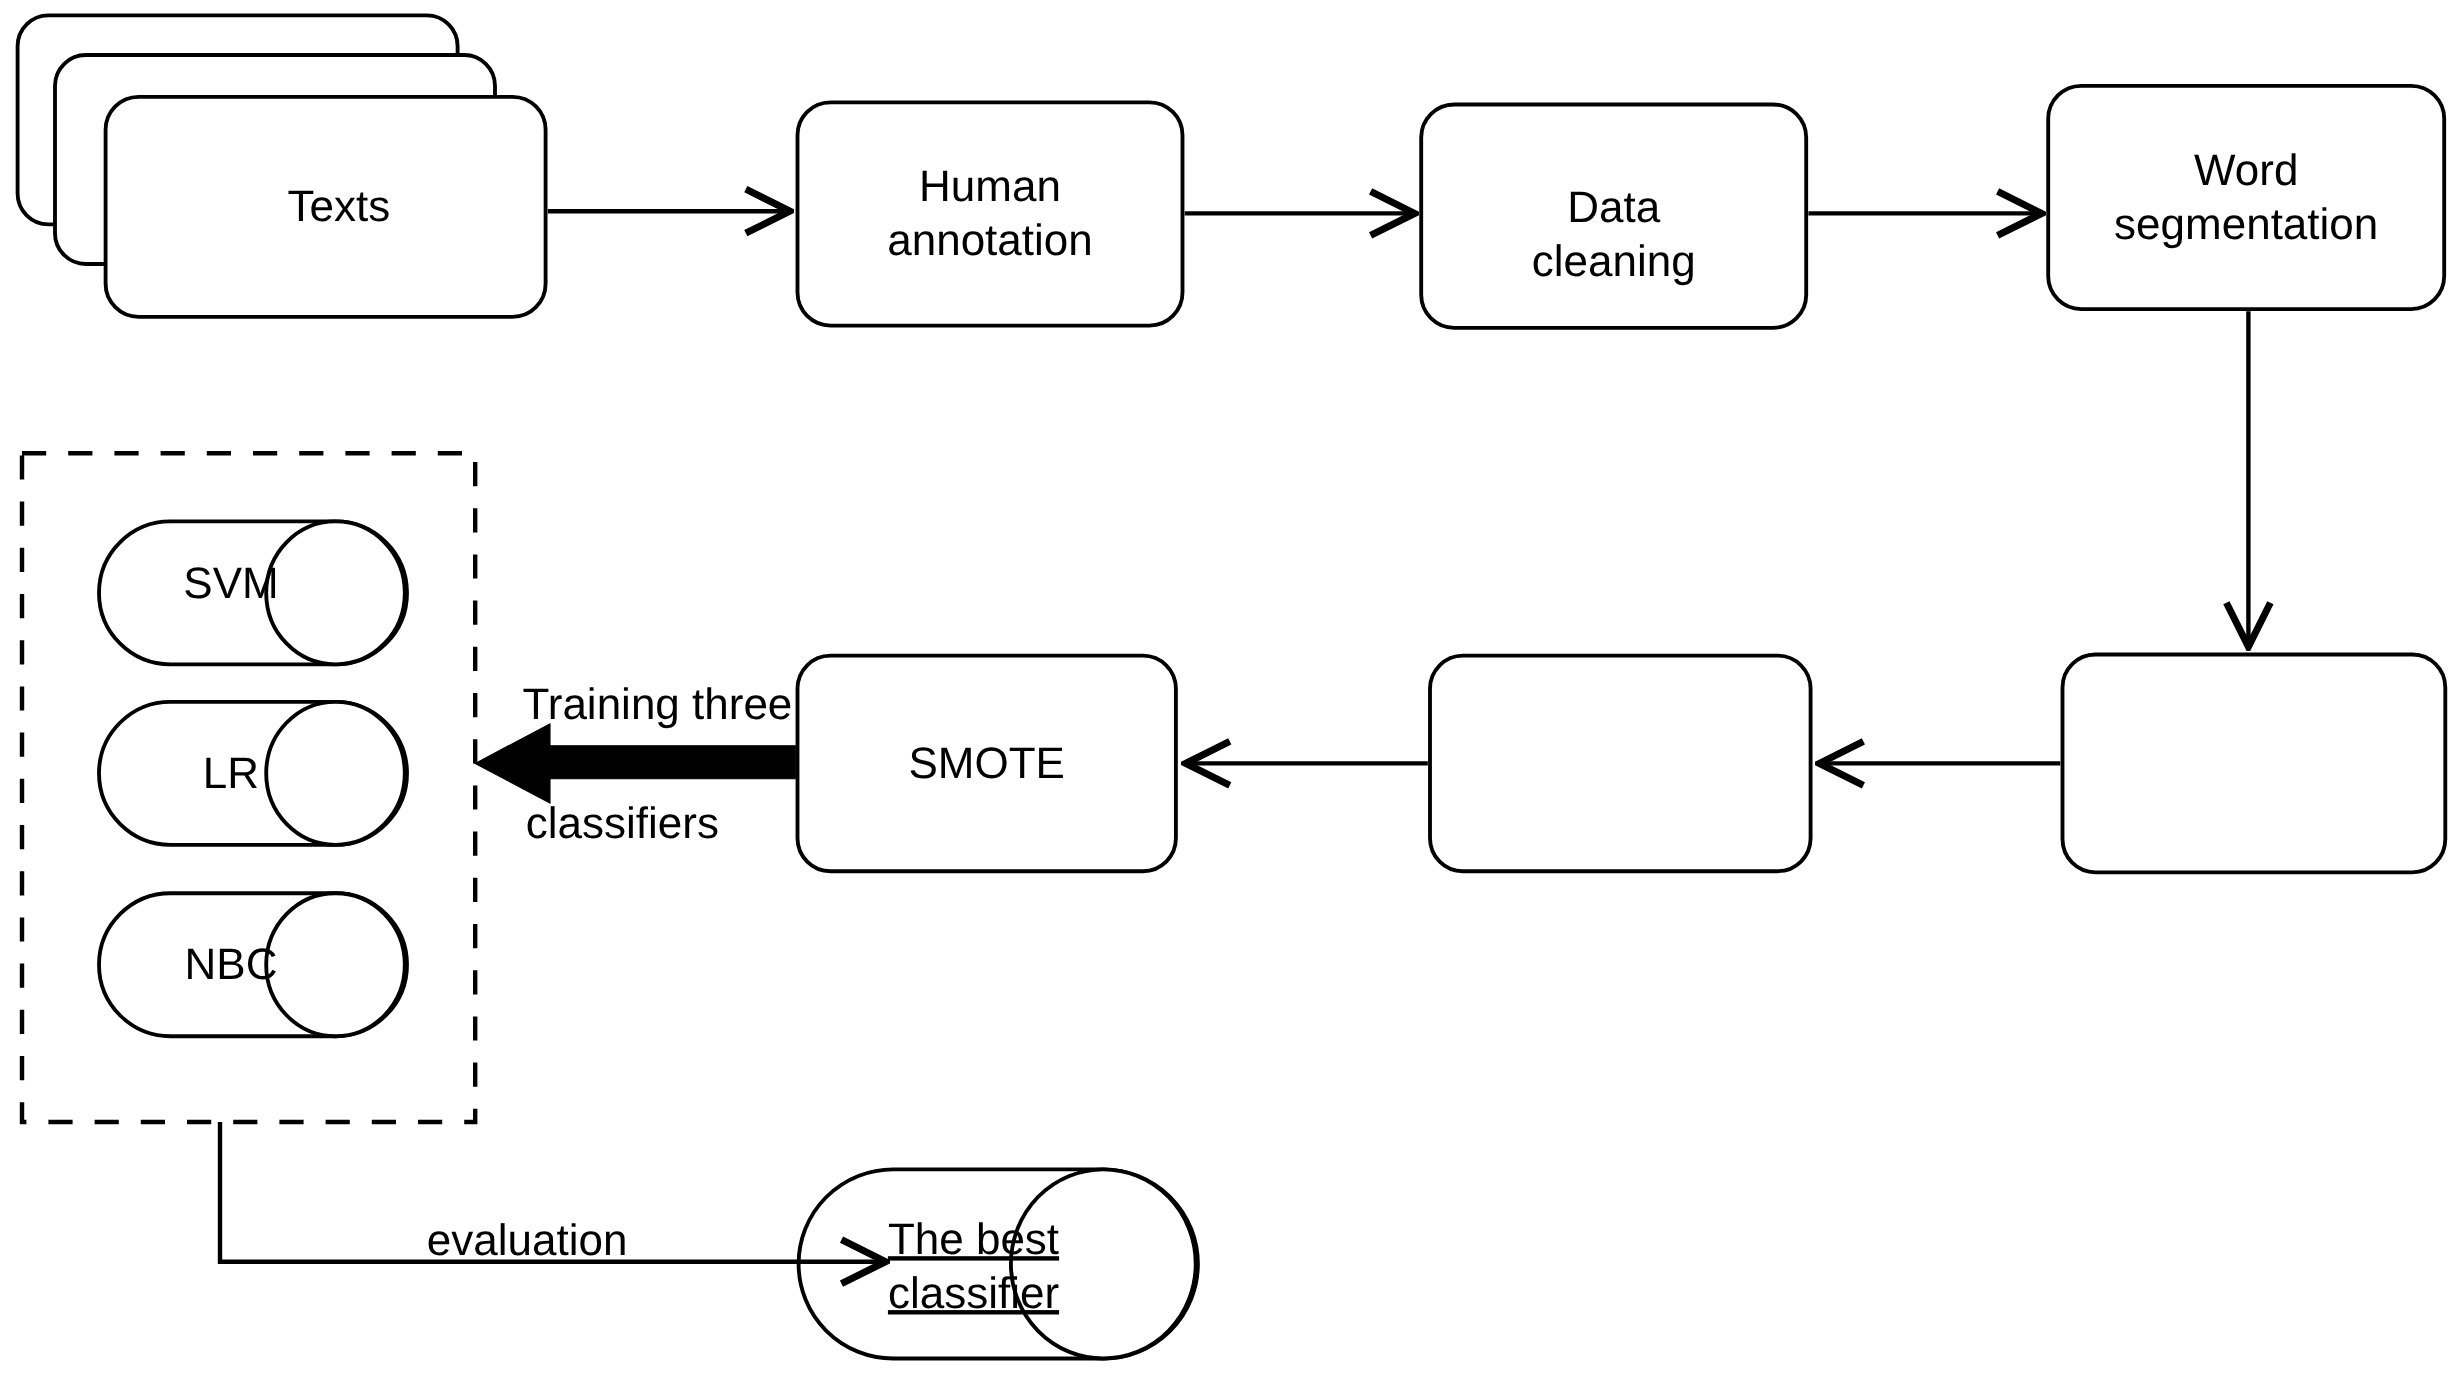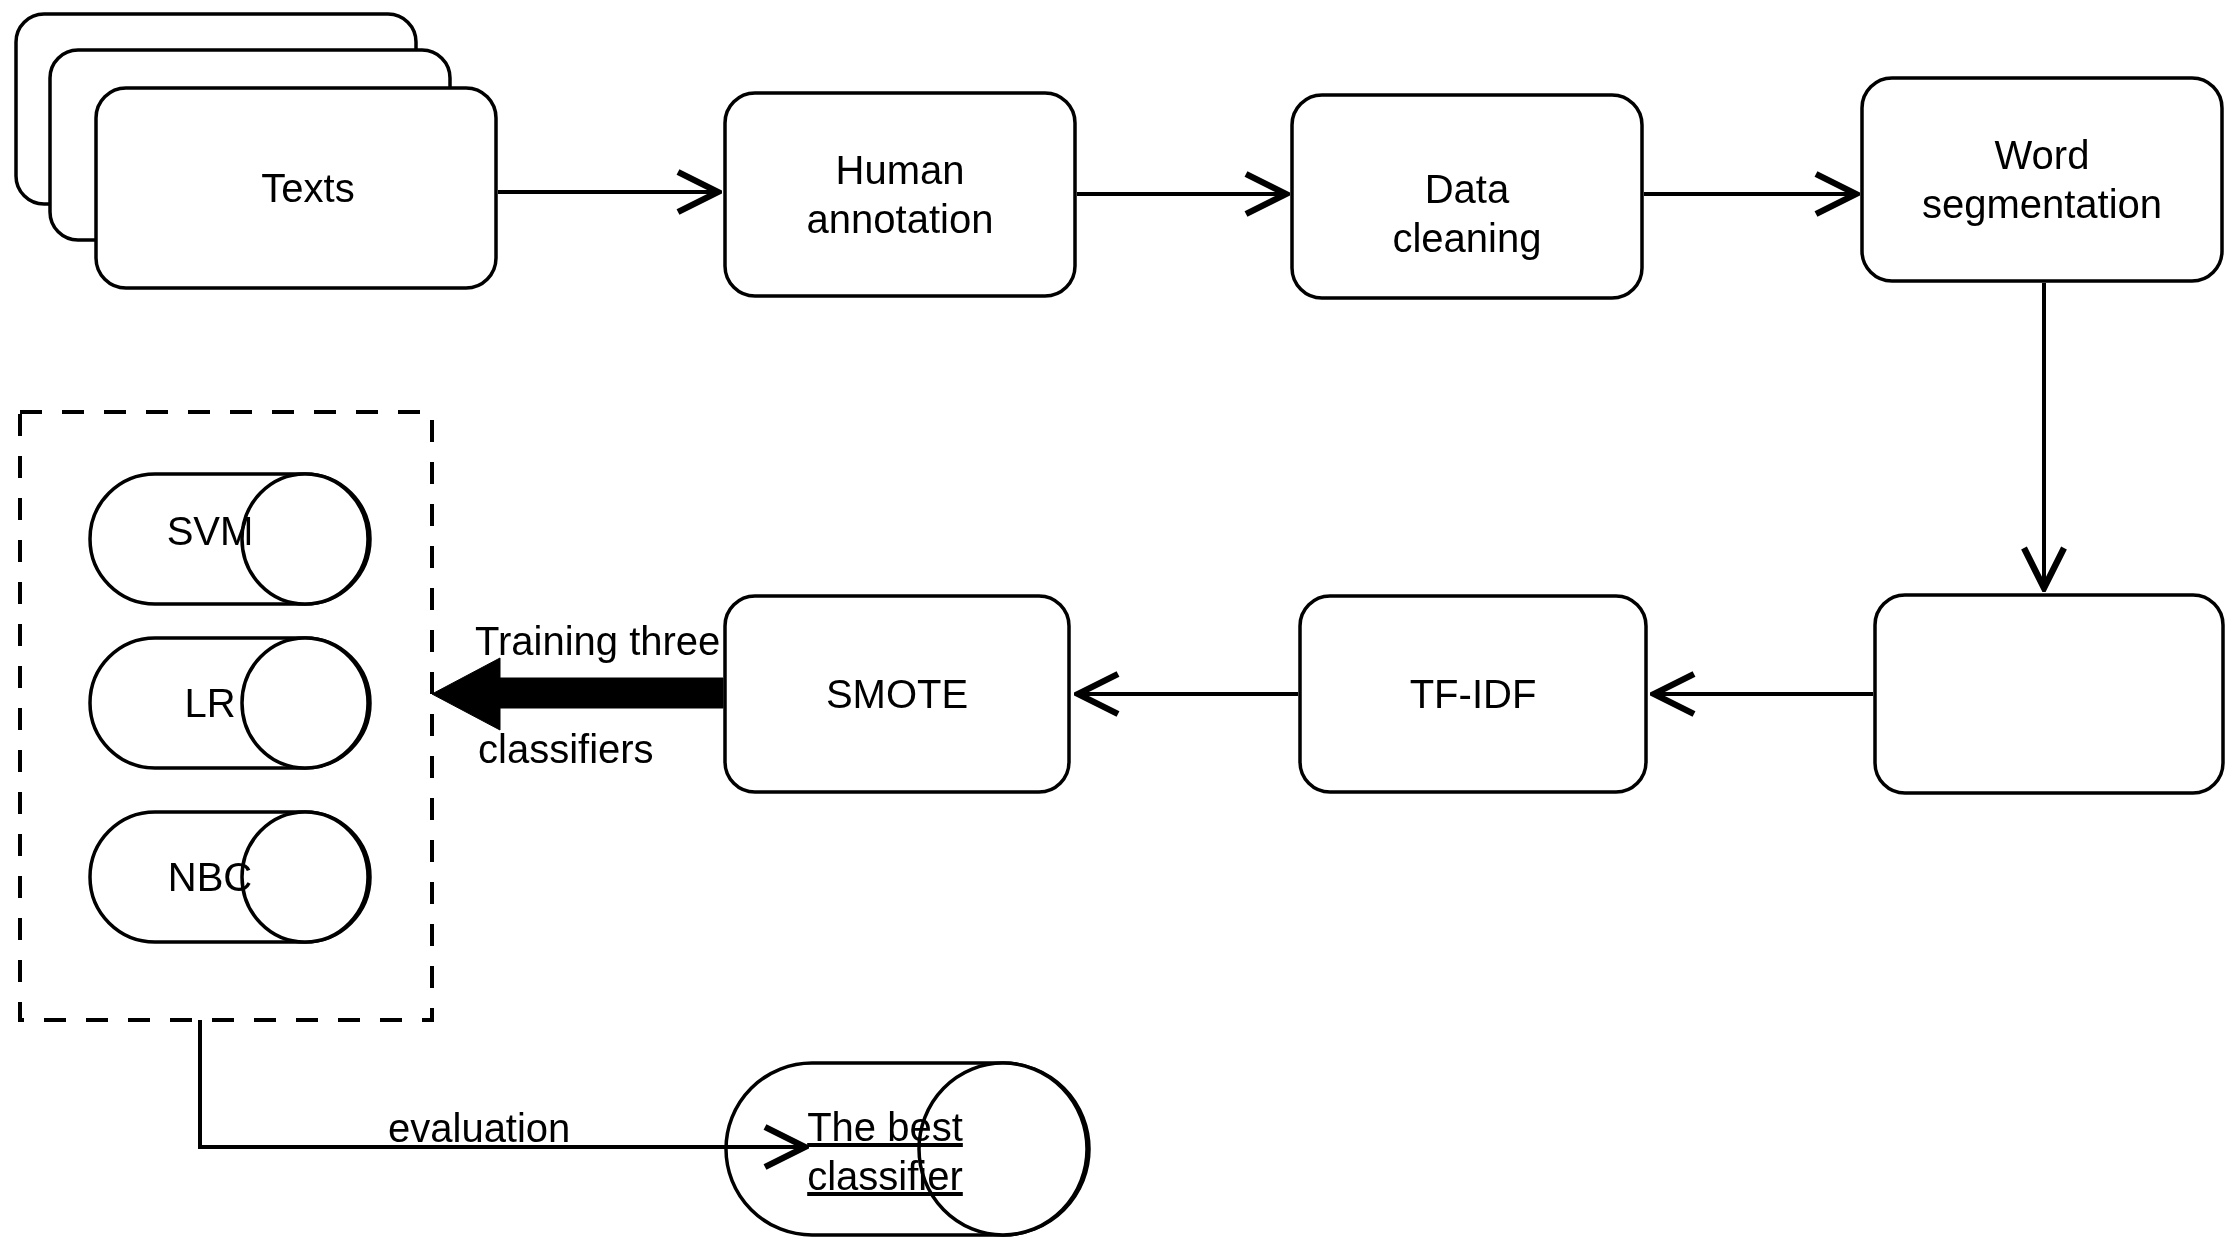--- a/index.html
+++ b/index.html
@@ -120,21 +120,20 @@
   <div class="node-label" style="left:725px; top:93px; width:350px; height:203px;">Human
 annotation</div>
 
   <div class="node-label" style="left:1292px; top:95px; width:350px; height:238px;">Data
 cleaning</div>
 
   <div class="node-label" style="left:1862px; top:78px; width:360px; height:203px;">Word
 segmentation</div>
 
 
-  <div class="node-label" style="left:1300px; top:596px; width:346px; height:196px;">TF-IDF</div>
 
   <div class="node-label" style="left:725px; top:596px; width:344px; height:196px;">SMOTE</div>
 
   <div class="node-label" style="left:110px; top:474px; width:200px; height:114px;">SVM</div>
 
   <div class="node-label" style="left:110px; top:638px; width:200px; height:130px;">LR</div>
 
   <div class="node-label" style="left:110px; top:812px; width:200px; height:130px;">NBC</div>
 
   <div class="node-label" style="left:760px; top:1046px; width:250px; height:212px;text-decoration:underline;">The best

